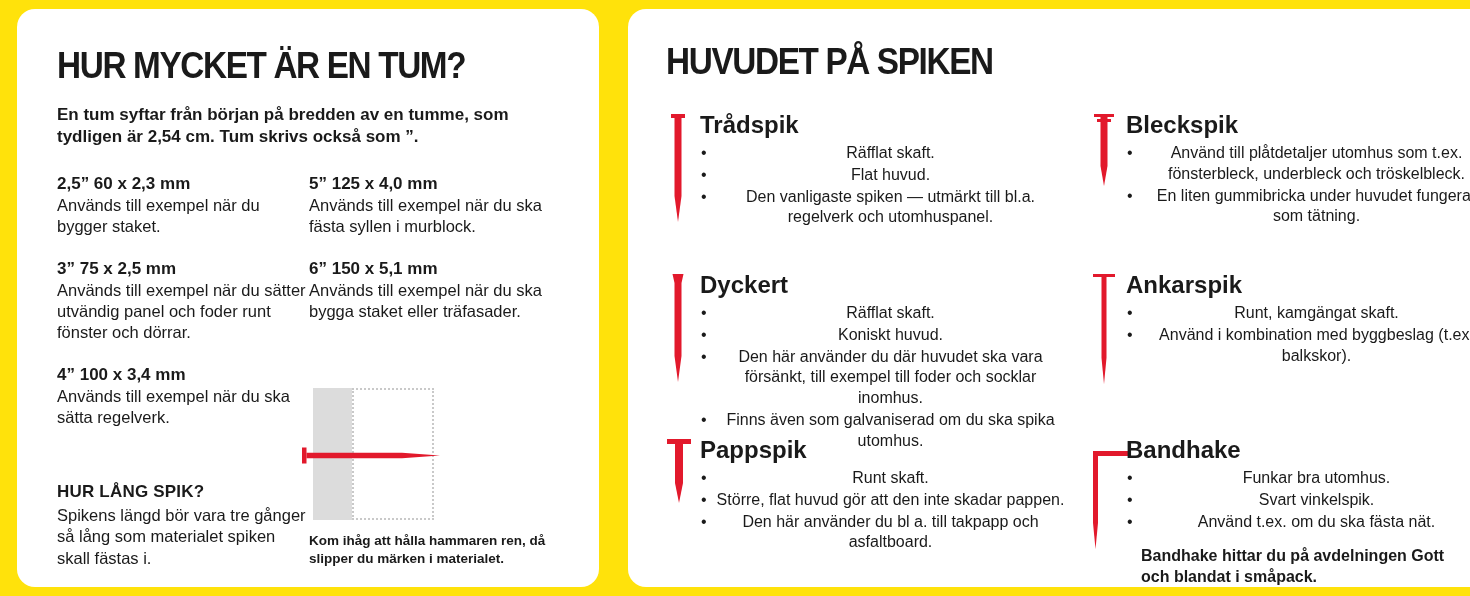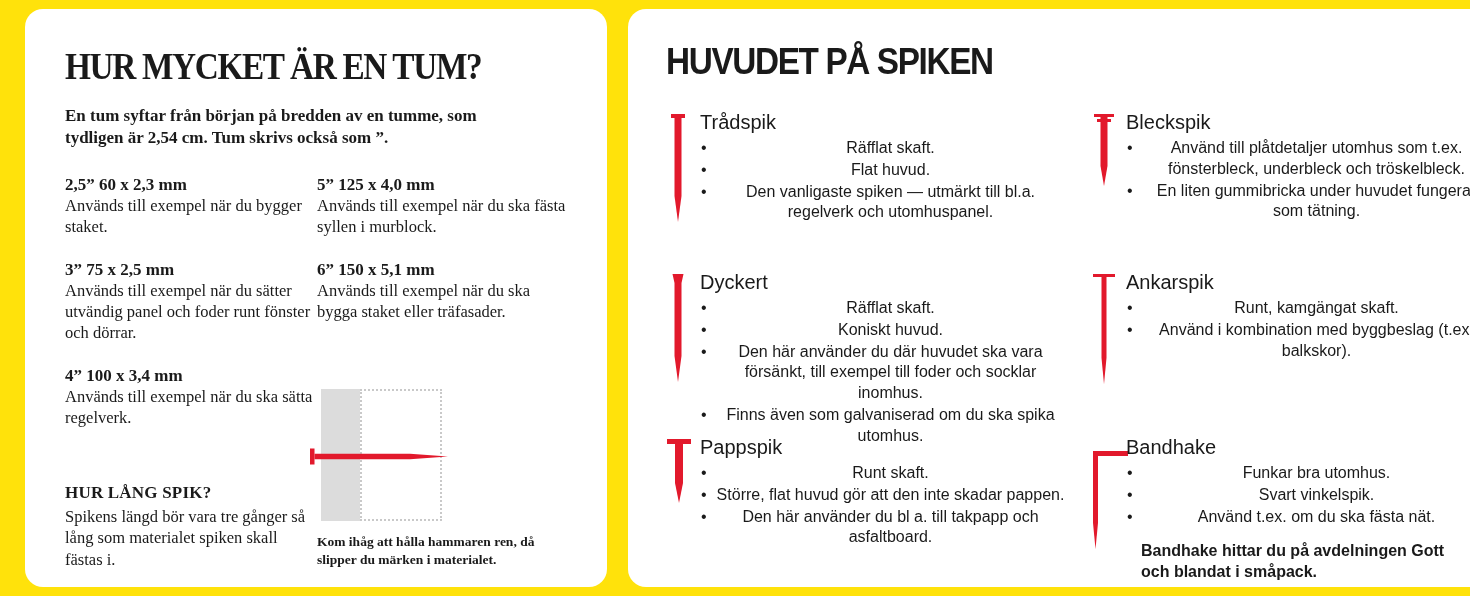--- a/index.html
+++ b/index.html
@@ -9,21 +9,21 @@
   html,body{margin:0;padding:0;}
   body{
     width:1470px;height:596px;position:relative;overflow:hidden;
     background:var(--bg);
     font-family:"Liberation Sans", sans-serif;color:var(--ink);
   }
   .card{
     position:absolute;top:9px;height:578px;background:var(--card);
     border-radius:18px;
   }
-  .card-left{left:25px;width:582px;padding:36px 40px 0 40px;font-family:Liberation Serif, serif;}
+  .card-left{left:17px;width:582px;padding:36px 40px 0 40px;}
   .card-right{left:628px;width:900px;padding:32px 36px 0 38px;}
   h1.headline{
     margin:0 0 16px 0;font-size:37px;font-weight:bold;letter-spacing:-1.5px;
     transform:scaleX(.9);transform-origin:left center;white-space:nowrap;
   }
   
   .intro{font-weight:bold;font-size:17px;line-height:1.32;max-width:470px;margin-bottom:24px;}
   .cols{display:flex;}
   .col1{width:252px;flex-shrink:0;}
   .col2{flex:1;padding-left:0;}
@@ -38,21 +38,21 @@
   .dotted-box{position:absolute;left:43px;top:0;width:82px;height:132px;border:2px dotted var(--dot);}
   .nail-h{position:absolute;left:-7px;top:59px;}
   .diagram-caption{margin-top:12px;font-weight:bold;font-size:13.5px;line-height:1.32;}
   
   .nail-grid{display:grid;grid-template-columns:1fr 1fr;column-gap:26px;grid-template-rows:160px 165px auto;margin-top:28px;}
   .nail-item{display:flex;}
   .nail-icon-wrap{width:34px;flex-shrink:0;padding-top:3px;}
   .nail-icon-wrap svg{display:block;}
   .nail-fill{fill:var(--red);}
   .nail-body{flex:1;}
-  .nail-name{font-weight:normal;font-size:20px;margin-bottom:4px;}
+  .nail-name{font-weight:bold;font-size:24px;margin-bottom:4px;}
   ul.bullets{list-style:none;margin:0;padding:0;font-size:16px;line-height:1.3;}
   ul.bullets li{position:relative;padding-left:15px;margin:0 0 1px 0;text-align:center;}
   ul.bullets li::before{content:"\2022";position:absolute;left:1px;}
   .nail-note{font-weight:bold;font-size:16px;line-height:1.3;margin-top:14px;padding-left:15px;max-width:330px;}
 </style>
 </head>
 <body>
 
 <section class="card card-left">
   <h1 class="headline">HUR MYCKET ÄR EN TUM?</h1>

